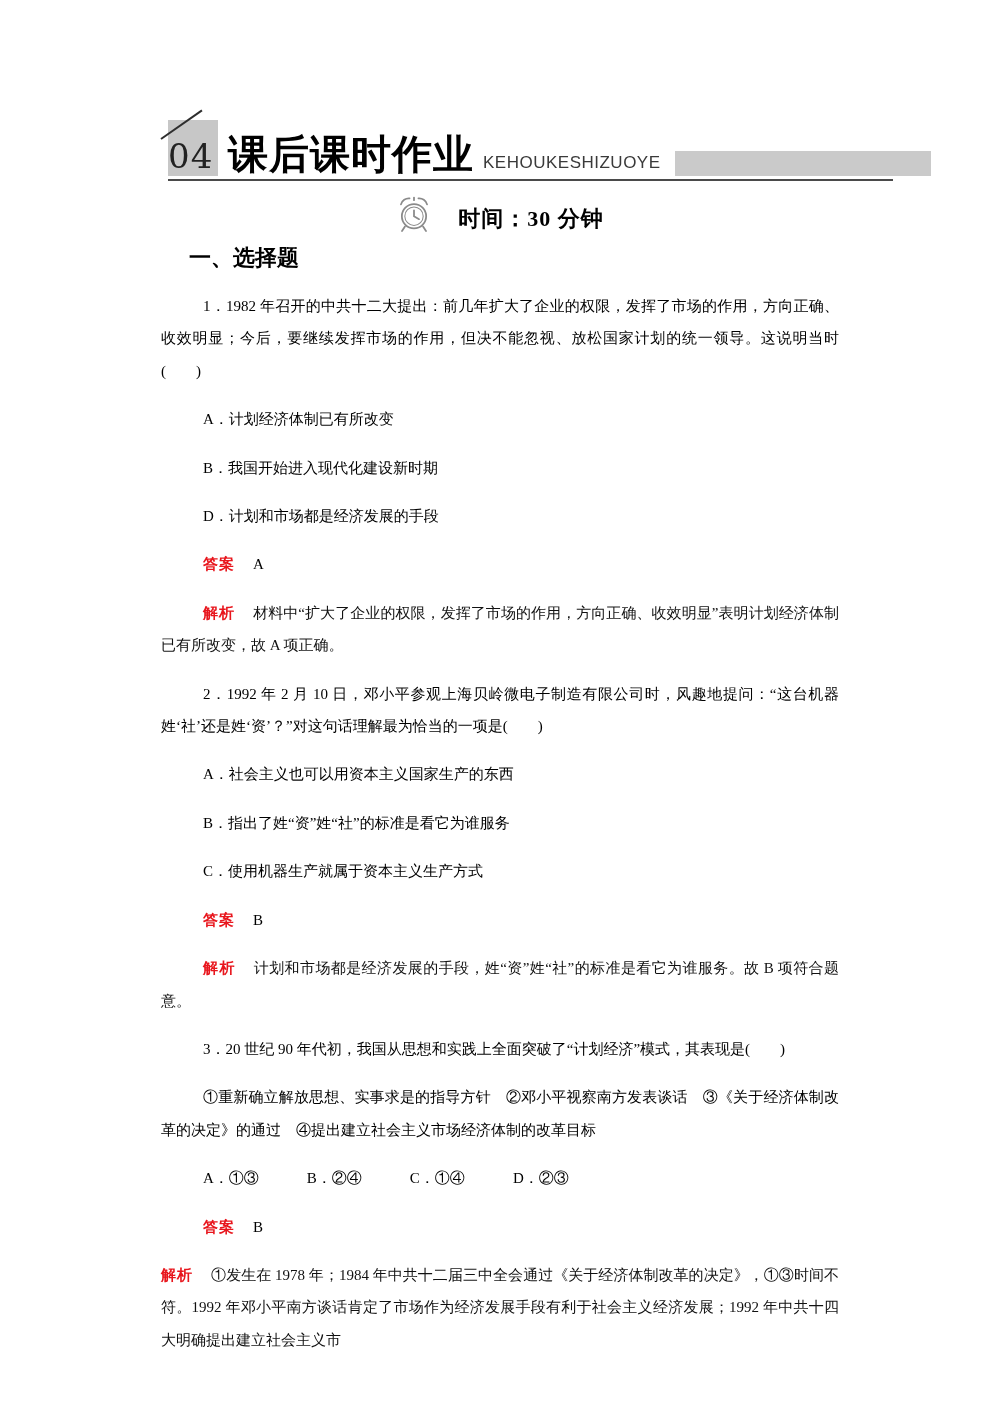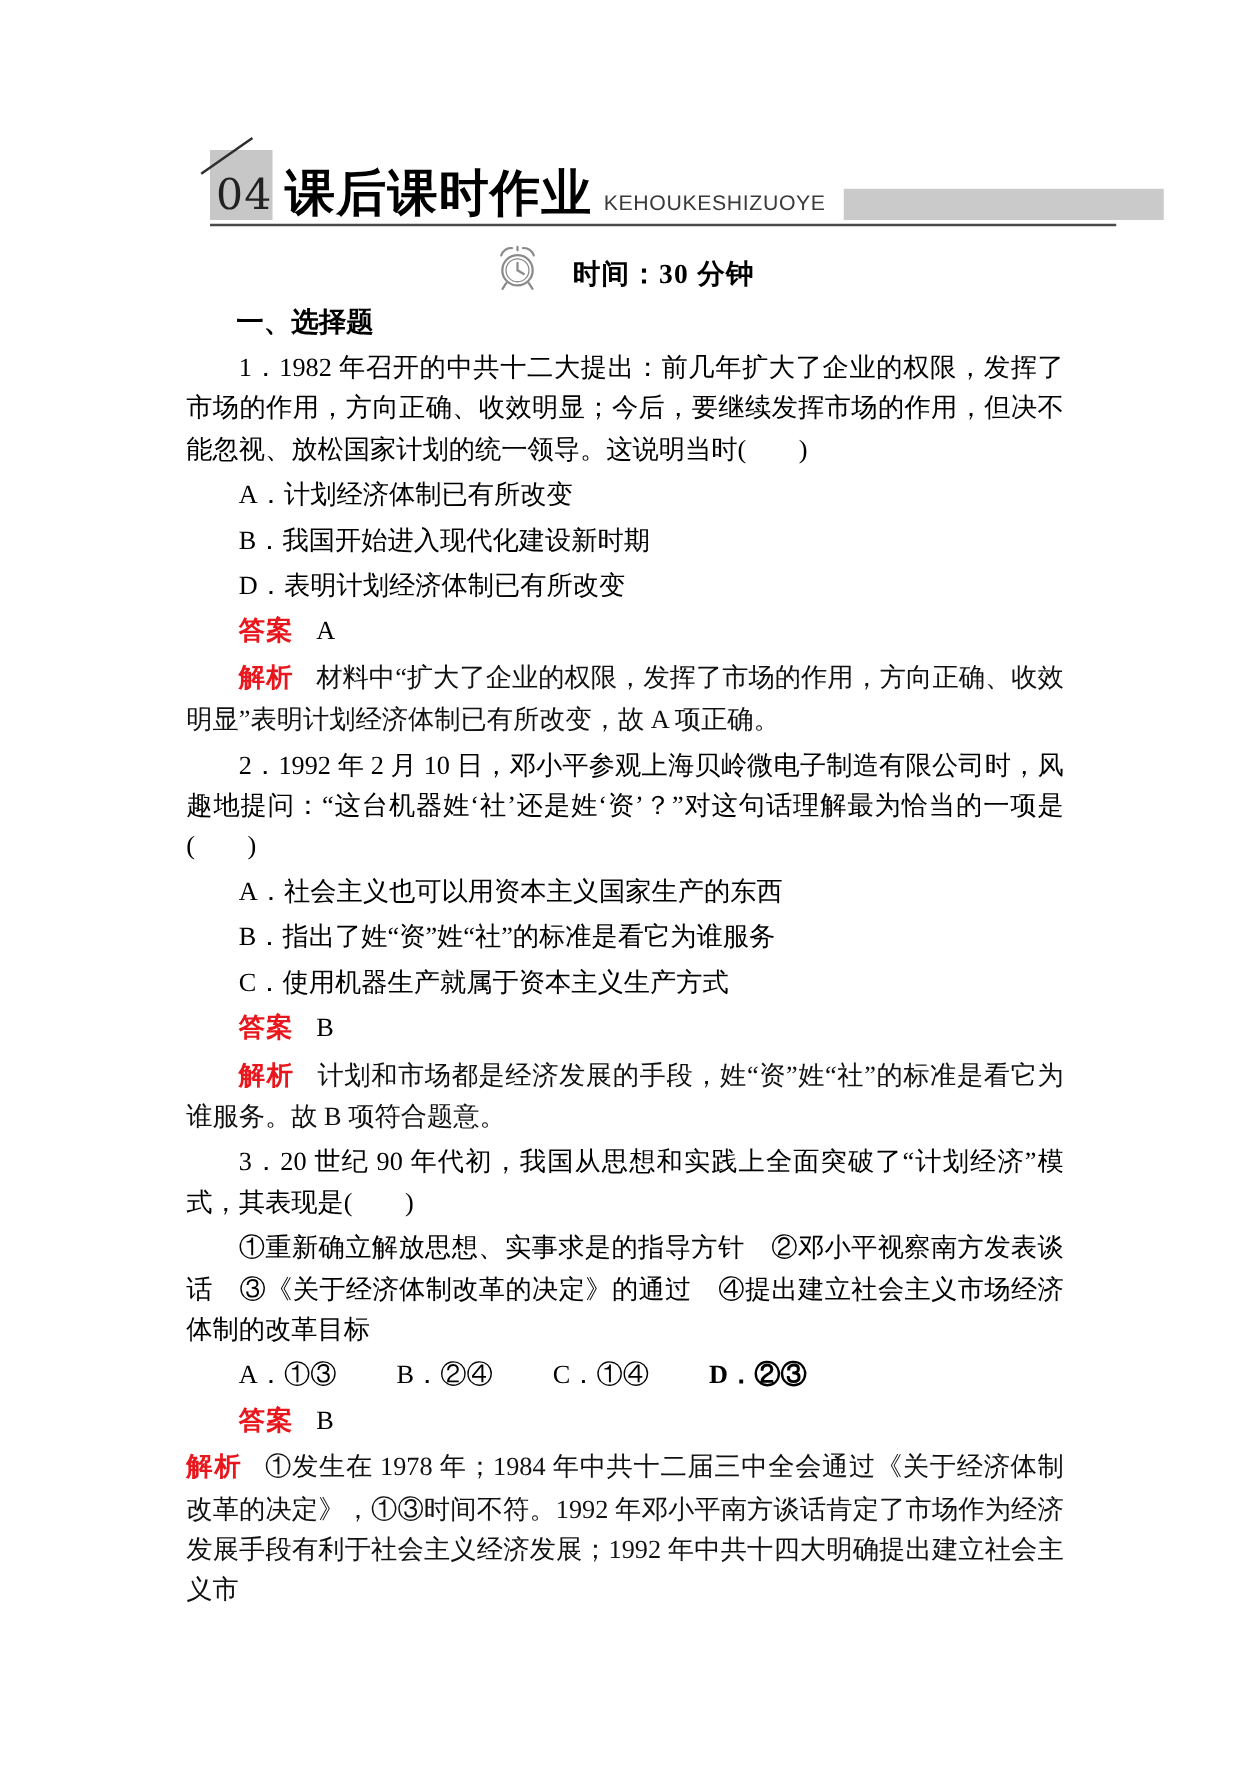--- a/index.html
+++ b/index.html
@@ -21,21 +21,21 @@
     margin-left: 23px;
     width: 725px;
     border-bottom: 2px solid #4a4a4a;
     padding-bottom: 3px;
   }
   .header-inner { display: flex; align-items: flex-end; }
   .num-box {
     position: relative;
     width: 50px; height: 56px;
     background: #c7c7c7;
-    display: flex; align-items: flex-end; justify-content: flex-end;
+    display: flex; align-items: flex-end; justify-content: flex-start;
     flex: none;
   }
   .num {
     font-family: "DejaVu Serif", serif;
     font-size: 34px; line-height: 1.05;
     color: #222; letter-spacing: 1px;
     padding-bottom: 1px;
   }
   .diag {
     position: absolute;
@@ -69,35 +69,35 @@
   }
   .time-text { font-size: 22px; font-weight: bold; letter-spacing: 1px; }
 
   
   .section-heading {
     font-size: 22px; font-weight: bold;
     margin: 7px 0 0 0; line-height: 33px;
     text-indent: 44px;
   }
   .para {
-    margin: 4px;
-    font-size: 21px;
+    margin: 16px;
+    font-size: 15px;
     line-height: 32.4px;
     text-align: justify;
   }
   .indent { text-indent: 42px; }
   .red-label {
     font-family: Liberation Sans, sans-serif;
     font-weight: bold;
     color: #e8161d;
     margin-right: 18px;
     letter-spacing: 1px;
   }
   .options-inline span { margin-right: 48px; }
-  .options-inline span:last-child { margin-right: 0; font-weight: bold; }
+  .options-inline span:last-child { margin-right: 0; }
   .analysis-text { color: #111; }
 </style>
 </head>
 <body>
 
 <div class="page">
 
   <div class="header">
     <div class="header-inner">
       <div class="num-box">
@@ -125,21 +125,21 @@
     </svg>
     <span class="time-text">时间：30 分钟</span>
   </div>
 
   <h2 class="section-heading">一、选择题</h2>
 
   <section>
     <p class="para indent">1．1982 年召开的中共十二大提出：前几年扩大了企业的权限，发挥了市场的作用，方向正确、收效明显；今后，要继续发挥市场的作用，但决不能忽视、放松国家计划的统一领导。这说明当时(　　)</p>
     <p class="para indent">A．计划经济体制已有所改变</p>
     <p class="para indent">B．我国开始进入现代化建设新时期</p>
-    <p class="para indent">D．表明计划经济体制已有所改变</p>
+    <p class="para indent">D．计划和市场都是经济发展的手段</p>
     <p class="para indent"><span class="red-label">答案</span><span>A</span></p>
     <p class="para indent"><span class="red-label">解析</span><span class="analysis-text">材料中“扩大了企业的权限，发挥了市场的作用，方向正确、收效明显”表明计划经济体制已有所改变，故 A 项正确。</span></p>
   </section>
 
   <section>
     <p class="para indent">2．1992 年 2 月 10 日，邓小平参观上海贝岭微电子制造有限公司时，风趣地提问：“这台机器姓‘社’还是姓‘资’？”对这句话理解最为恰当的一项是(　　)</p>
     <p class="para indent">A．社会主义也可以用资本主义国家生产的东西</p>
     <p class="para indent">B．指出了姓“资”姓“社”的标准是看它为谁服务</p>
     <p class="para indent">C．使用机器生产就属于资本主义生产方式</p>
     <p class="para indent"><span class="red-label">答案</span><span>B</span></p>

